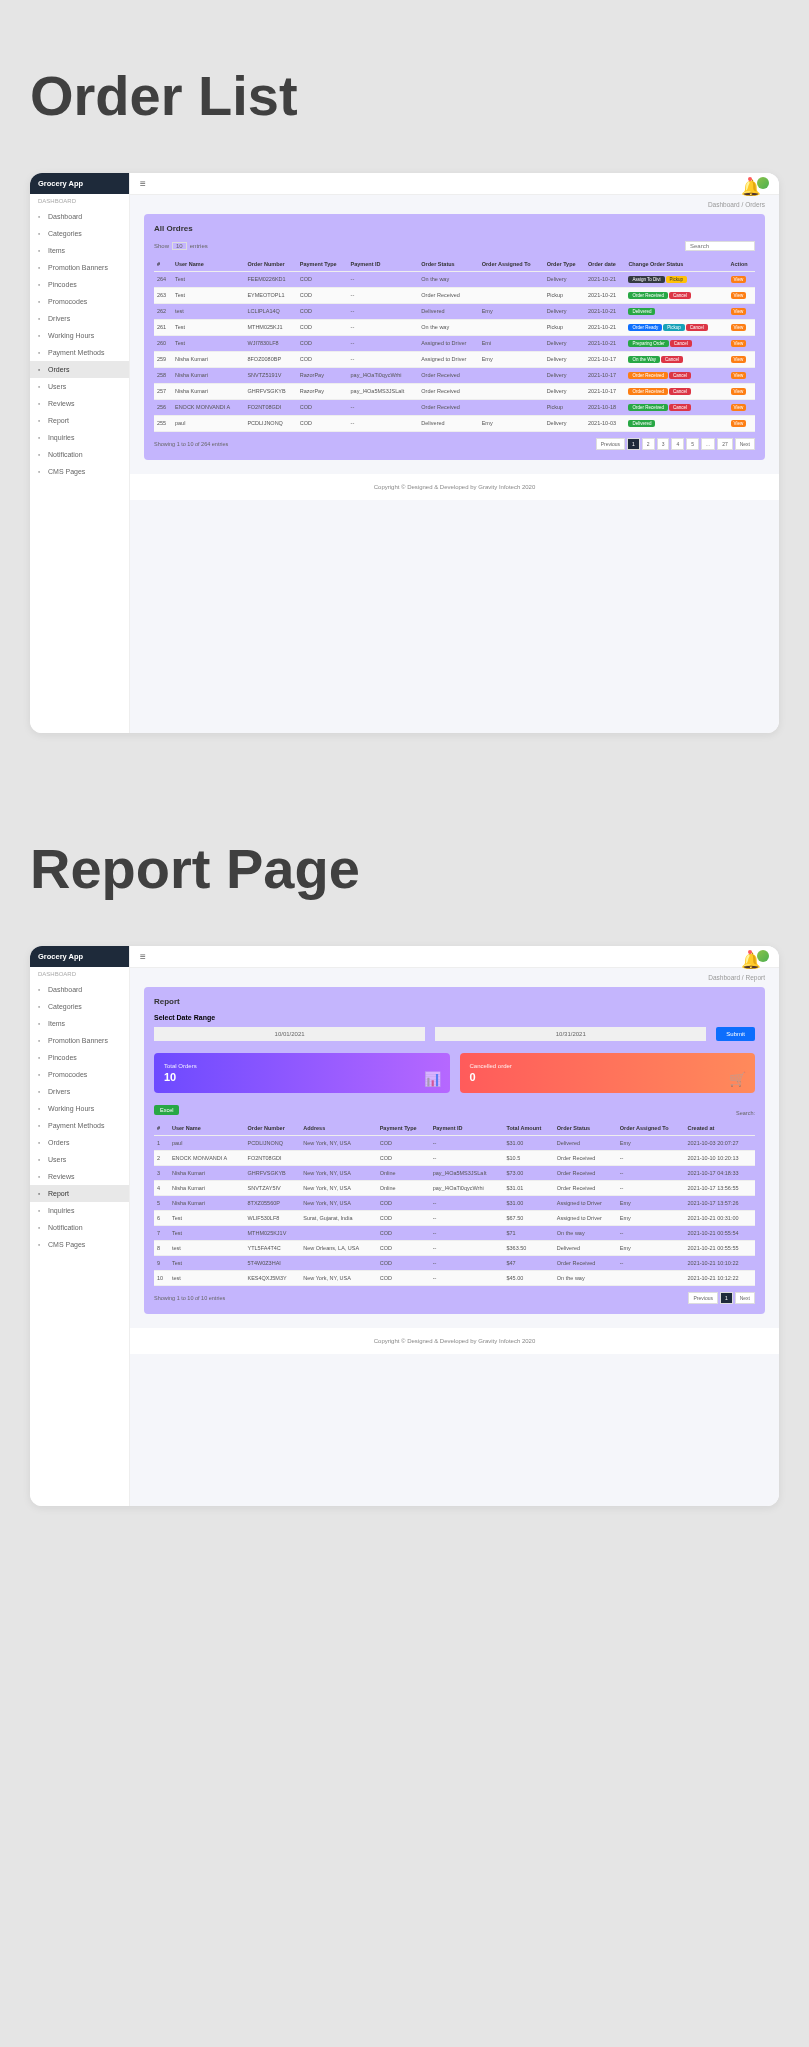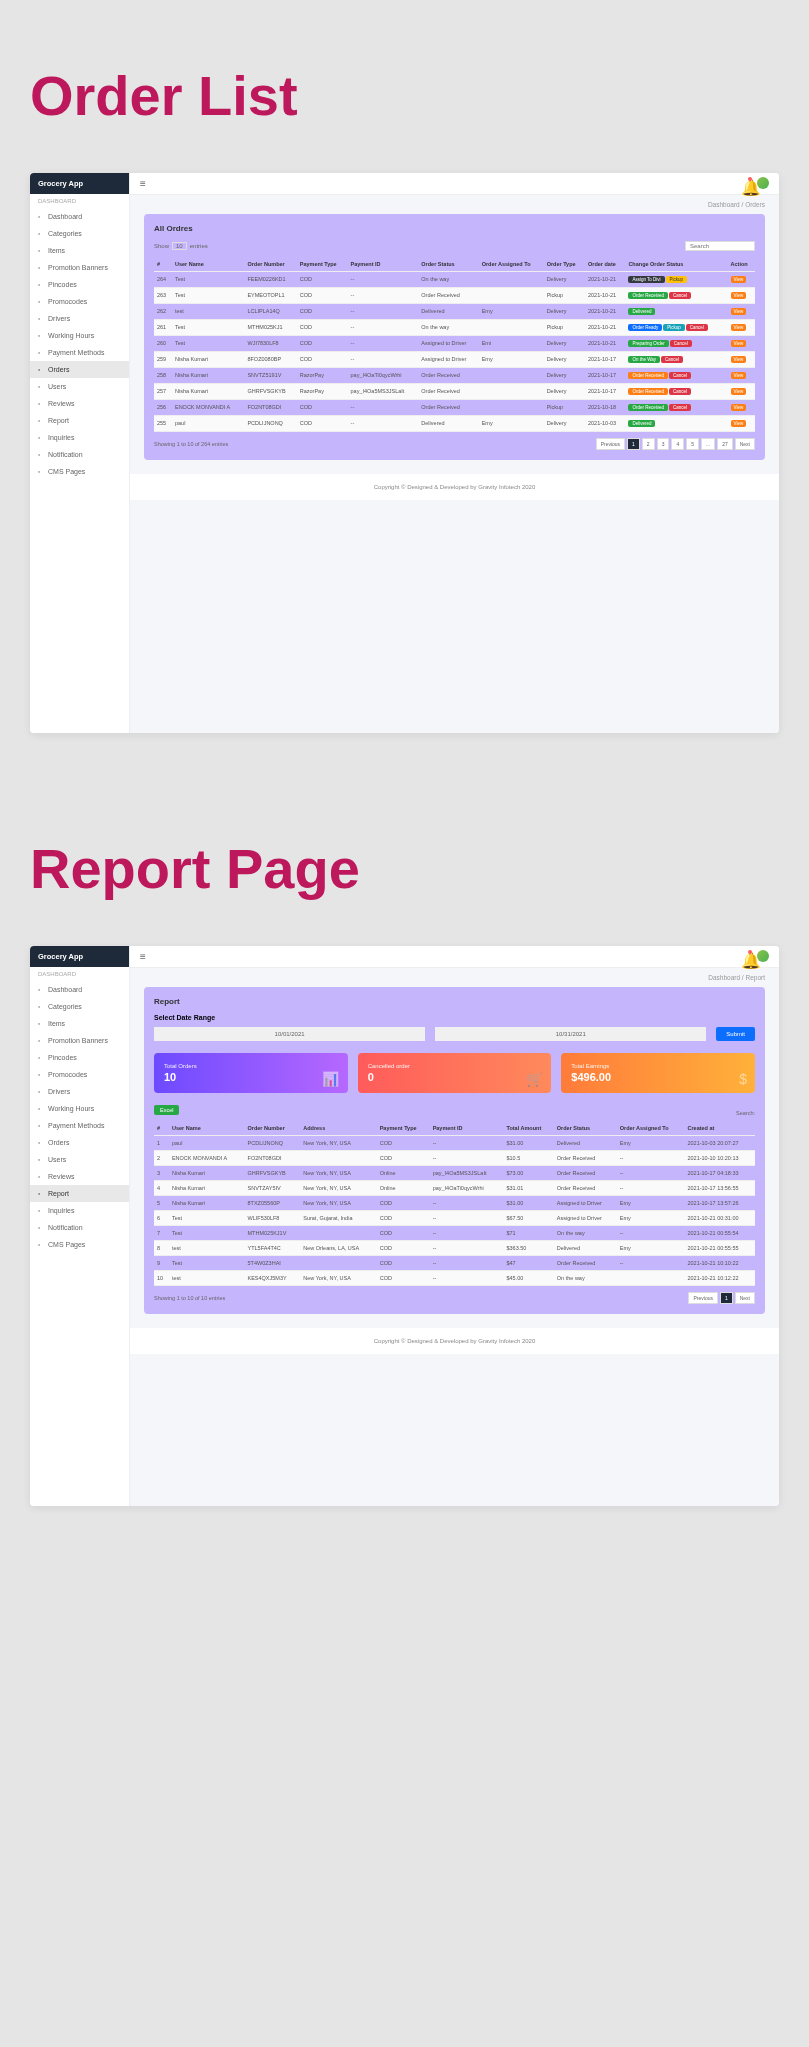--- a/index.html
+++ b/index.html
@@ -1,18 +1,18 @@
 <!DOCTYPE html>
 <html><head>
 <meta charset="utf-8">
 <style>
 *{box-sizing:border-box;margin:0;padding:0;font-family:-apple-system,Arial,sans-serif}
 body{background:#e5e5e5;padding:60px 30px}
-.page-title{font-size:56px;font-weight:800;color:#be185d;margin-bottom:40px;line-height:1.3}
-.app-window{background:#fff;border-radius:4px;overflow:hidden;margin-bottom:100px;box-shadow:0 2px 8px rgba(0,0,0,0.08)}
+.page-title{font-size:56px;font-weight:800;color:#404040;margin-bottom:40px;line-height:1.3}
+.app-window{background:#fff;border-radius:12px;overflow:hidden;margin-bottom:100px;box-shadow:0 2px 8px rgba(0,0,0,0.08)}
 .app-body{display:flex;min-height:560px}
 .sidebar{width:100px;background:#fff;border-right:1px solid #eee;font-size:7px}
 .sidebar-header{background:#1e2a3a;color:#fff;padding:6px 8px;font-weight:600;font-size:7.5px}
 .sidebar-section{padding:4px 8px;color:#aaa;font-size:6px;text-transform:uppercase}
 .sidebar-item{padding:5px 8px;color:#666;display:flex;align-items:center;gap:4px;cursor:pointer}
 .sidebar-item.active{background:#e8e8e8;color:#333}
 .sidebar-item .ic{width:6px;height:6px;display:inline-block}
 .main{flex:1;background:#f5f6fa;display:flex;flex-direction:column}
 .topbar{background:#fff;height:22px;display:flex;align-items:center;justify-content:space-between;padding:0 10px;border-bottom:1px solid #eee}
 .hamburger{font-size:10px;color:#666;cursor:pointer}
@@ -416,25 +416,20 @@
             <div class="stat-card sc-purple">
               <div class="label">Total Orders</div>
               <div class="value">10</div>
               <div class="bg-ic">📊</div>
             </div>
             <div class="stat-card sc-red">
               <div class="label">Cancelled order</div>
               <div class="value">0</div>
               <div class="bg-ic">🛒</div>
             </div>
-            <div class="stat-card sc-orange">
-              <div class="label">Total Earnings</div>
-              <div class="value">$496.00</div>
-              <div class="bg-ic">$</div>
-            </div>
           </div>
       <div style="display:flex;justify-content:space-between;align-items:center">
         <span class="excel-btn">Excel</span>
         <span style="font-size:5.5px;color:#666">Search:</span>
       </div>
       <table>
         <thead>
               <tr id="rh">
                 <th>#</th>
                 <th>User Name</th>

